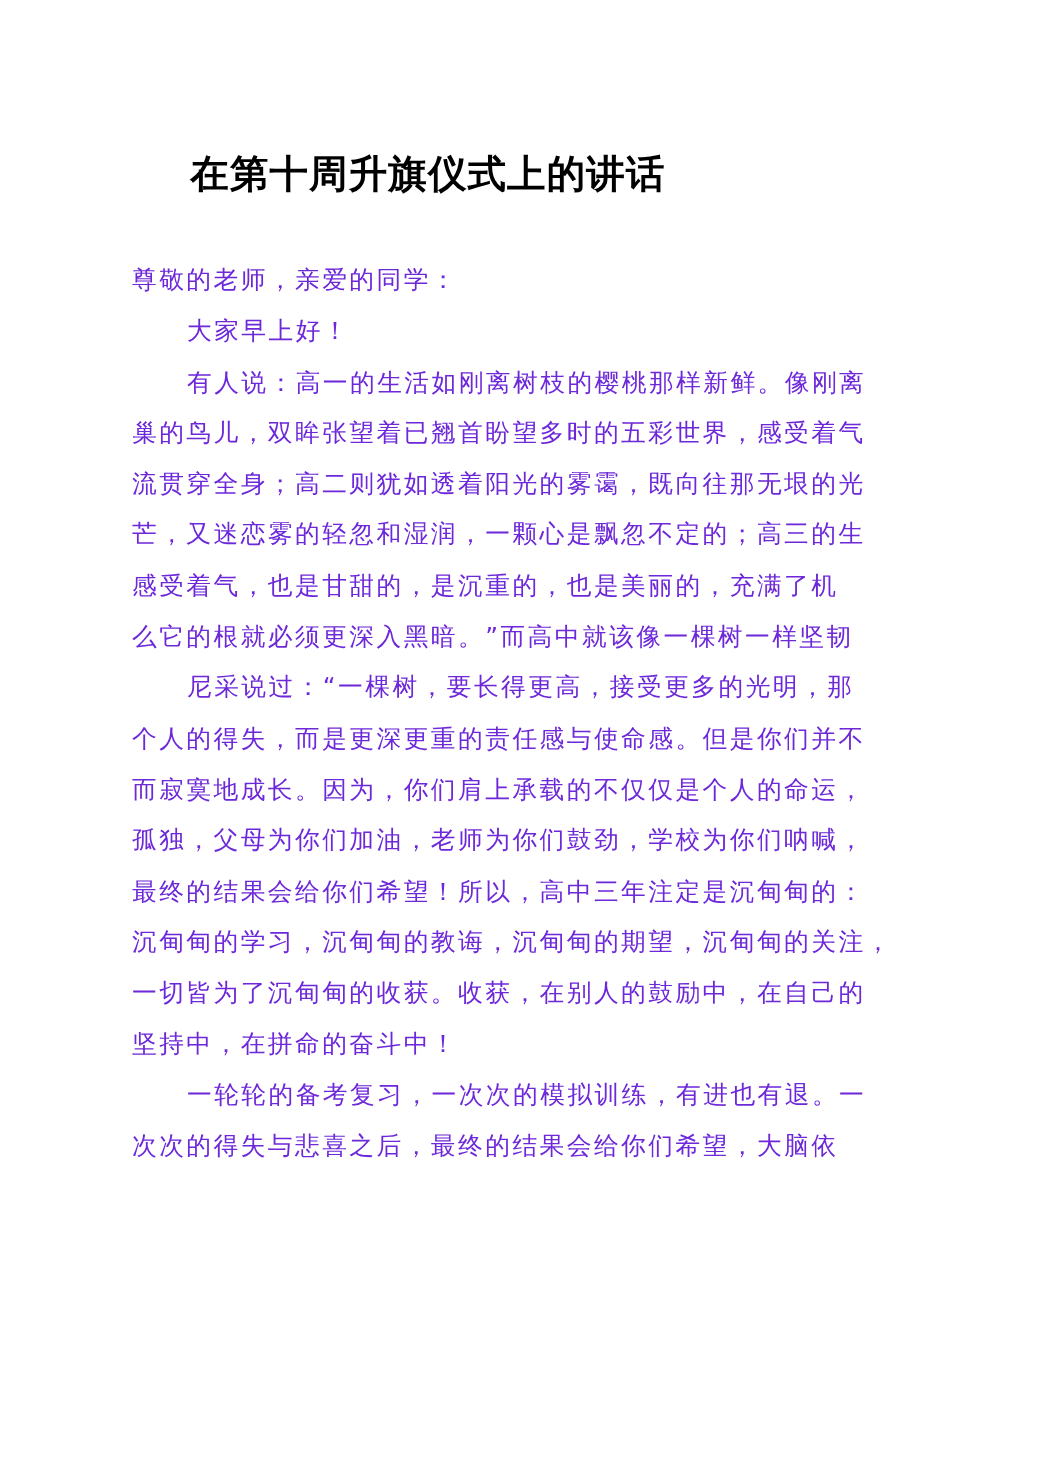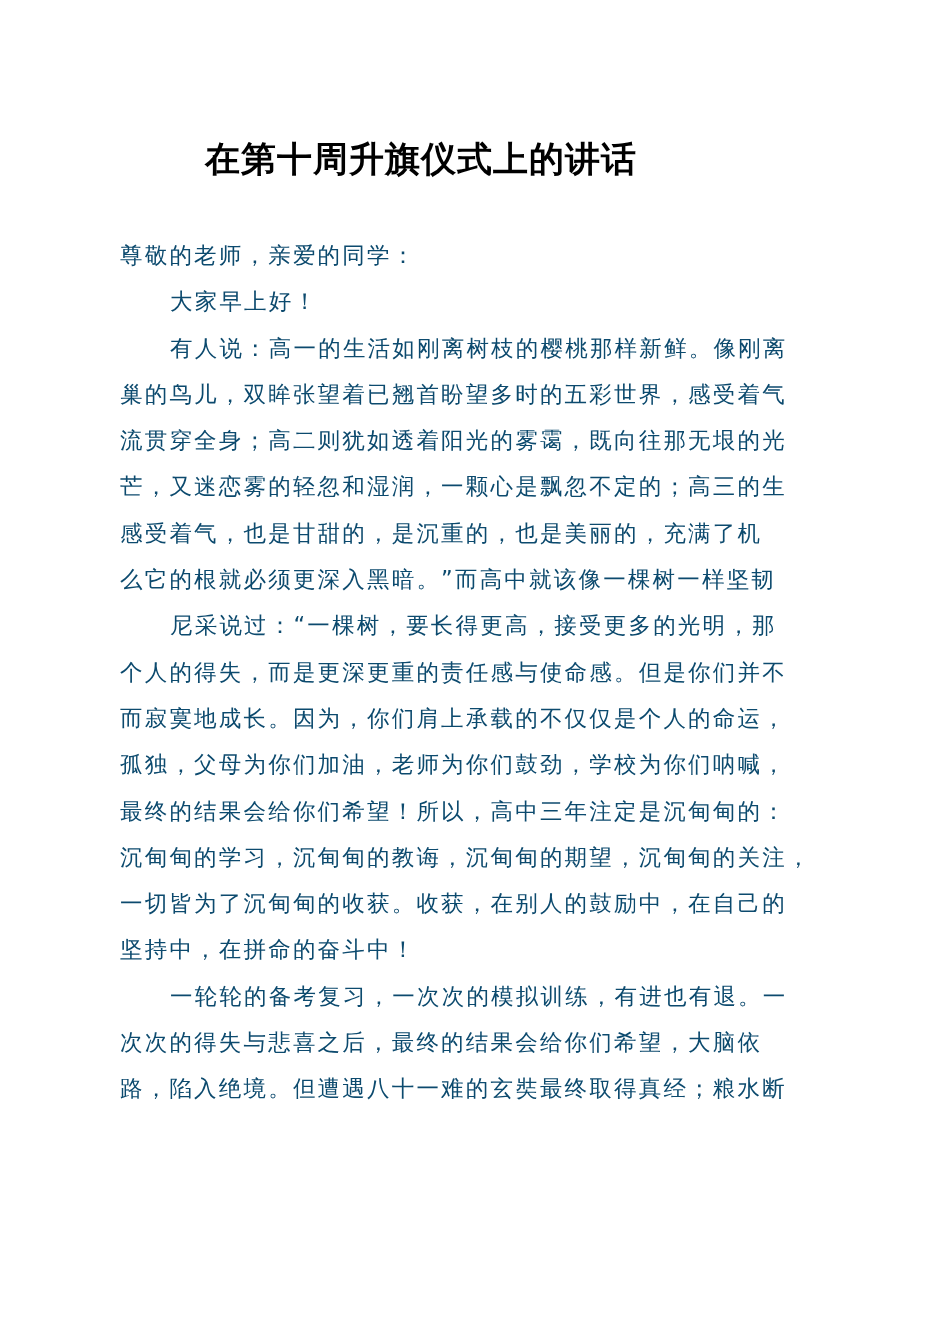--- a/index.html
+++ b/index.html
@@ -28,36 +28,35 @@
       top: 136px;
       left: 0;
       width: 778px;
       text-align: center;
       font-family: "DejaVu Serif", "Liberation Serif", serif;
       font-weight: bold;
       font-size: 35px;
       line-height: 46px;
       letter-spacing: 1px;
       color: #000000;
-      padding-left: 32px;
     }
     .body-text {
       position: absolute;
       top: 232px;
       left: 120px;
       width: 720px;
     }
     .line {
       display: block;
       height: 46.3px;
       line-height: 46.3px;
       font-size: 22.5px;
       white-space: nowrap;
       letter-spacing: 2.2px;
-      color: #0c4a6e;
+      color: #6d28d9;
     }
     .line.indent {
       padding-left: 50px;
     }
   </style>
 </head>
 <body>
 
 <div class="page">
   <div class="doc-title">在第十周升旗仪式上的讲话</div>
@@ -77,15 +76,14 @@
     <span class="line">个人的得失，而是更深更重的责任感与使命感。但是你们并不</span>
     <span class="line">而寂寞地成长。因为，你们肩上承载的不仅仅是个人的命运，</span>
     <span class="line">孤独，父母为你们加油，老师为你们鼓劲，学校为你们呐喊，</span>
     <span class="line">最终的结果会给你们希望！所以，高中三年注定是沉甸甸的：</span>
     <span class="line">沉甸甸的学习，沉甸甸的教诲，沉甸甸的期望，沉甸甸的关注，</span>
     <span class="line">一切皆为了沉甸甸的收获。收获，在别人的鼓励中，在自己的</span>
     <span class="line">坚持中，在拼命的奋斗中！</span>
 
     <span class="line indent">一轮轮的备考复习，一次次的模拟训练，有进也有退。一</span>
     <span class="line">次次的得失与悲喜之后，最终的结果会给你们希望，大脑依</span>
-    <span class="line">路，陷入绝境。但遭遇八十一难的玄奘最终取得真经；粮水断</span>
   </div>
 </div>
 
 </body></html>

